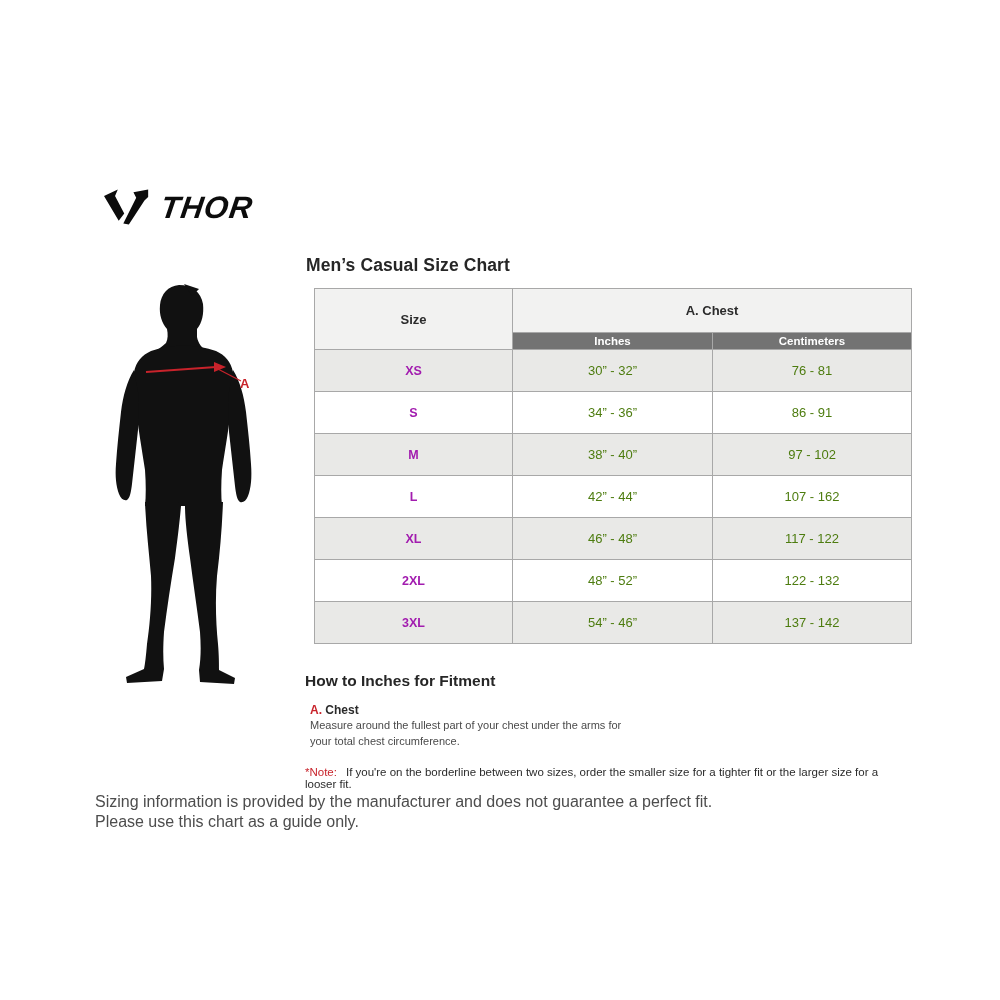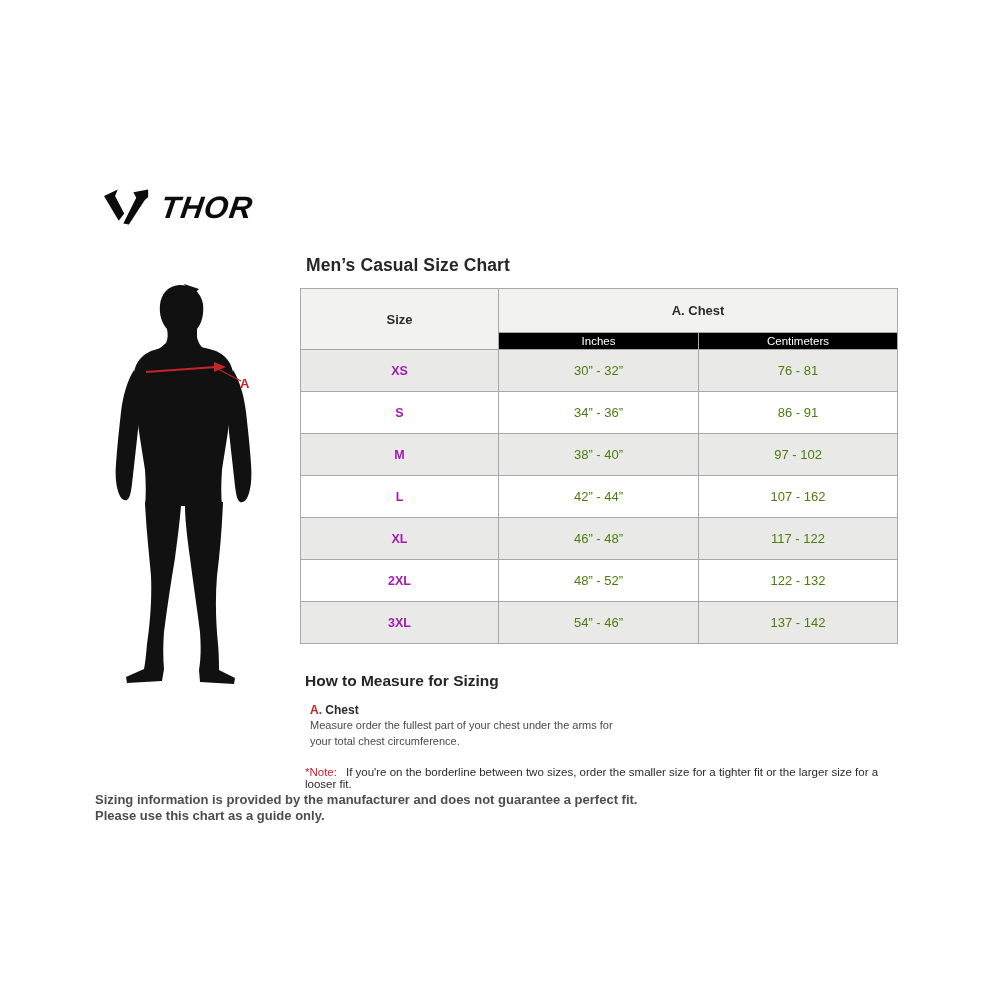--- a/index.html
+++ b/index.html
@@ -15,38 +15,38 @@
     letter-spacing:1px; transform:skewX(-8deg); line-height:1;
   }
 
   
   .figure { position:absolute; left:112px; top:282px; }
 
   
   .title { position:absolute; left:306px; top:255px; margin:0; font-size:17.5px; font-weight:bold; color:#262626; letter-spacing:0.1px; }
 
   
-  table.chart { position:absolute; left:300px; top:288px; width:597px; border-collapse:collapse; table-layout:fixed; }
+  table.chart { position:absolute; left:314px; top:288px; width:597px; border-collapse:collapse; table-layout:fixed; }
   table.chart th, table.chart td { border:1px solid #a8a8a8; text-align:center; vertical-align:middle; padding:0; }
   .th-main { background:#f2f2f1; height:43px; font-size:13px; font-weight:bold; color:#2b2b2b; }
-  .th-unit { background:#000000; color:#ffffff; font-size:11.5px; font-weight:normal; height:16px; }
+  .th-unit { background:#737373; color:#ffffff; font-size:11.5px; font-weight:bold; height:16px; }
   tbody td { height:41px; font-size:13px; color:#4d7c0f; background:#ffffff; }
   tbody td.size-c { font-weight:bold; font-size:12.5px; color:#a21caf; }
   tbody tr.alt td { background:#e9e9e7; }
 
   
   .howto-heading { position:absolute; left:305px; top:672px; margin:0; font-size:15.5px; font-weight:bold; color:#262626; }
   .measure-item-title { position:absolute; left:310px; top:703px; font-size:12px; font-weight:bold; color:#2b2b2b; }
   .measure-item-desc { position:absolute; left:310px; top:718px; margin:0; width:325px; font-size:11px; color:#4a4a4a; line-height:1.45; }
   .red { color:#c8232b; }
   .note { position:absolute; left:305px; top:766px; width:580px; font-size:11.5px; font-weight:normal; color:#2b2b2b; }
   .note .red { margin-right:9px; }
 
   
-  .footer { position:absolute; left:95px; top:792px; font-size:13px; color:#4d4d4d; line-height:1.22;font-weight:bold; }
+  .footer { position:absolute; left:95px; top:792px; font-size:16px; color:#4d4d4d; line-height:1.22; }
 </style>
 </head>
 <body>
 
 <div class="canvas">
 
   <div class="logo">
     <svg width="46" height="38" viewBox="0 0 50 40">
       <path d="M0,8 L15,1 L12,8 L22,27 L16,35 Z" fill="#0c0c0c"></path>
       <path d="M48,1 L32,4 L35,10 L21,38 L27,39 L44,13 L48,9 Z" fill="#0c0c0c"></path>
@@ -128,27 +128,27 @@
         <td>122 - 132</td>
       </tr>
       <tr class="alt">
         <td class="size-c">3XL</td>
         <td>54” - 46”</td>
         <td>137 - 142</td>
       </tr>
     </tbody>
   </table>
 
-  <h2 class="howto-heading">How to Measure for Sizing</h2>
+  <h2 class="howto-heading">How to Inches for Fitment</h2>
 
   <div class="measure-item-title">
     <span class="red">A.</span>
     <span>Chest</span>
   </div>
-  <p class="measure-item-desc">Measure order the fullest part of your chest under the arms for your total chest circumference.</p>
+  <p class="measure-item-desc">Measure around the fullest part of your chest under the arms for your total chest circumference.</p>
 
   <div class="note">
     <span class="red">*Note:</span><span>If you're on the borderline between two sizes, order the smaller size for a tighter fit or the larger size for a looser fit.</span>
   </div>
 
   <div class="footer">
     <div>Sizing information is provided by the manufacturer and does not guarantee a perfect fit.</div>
     <div>Please use this chart as a guide only.</div>
   </div>
 

